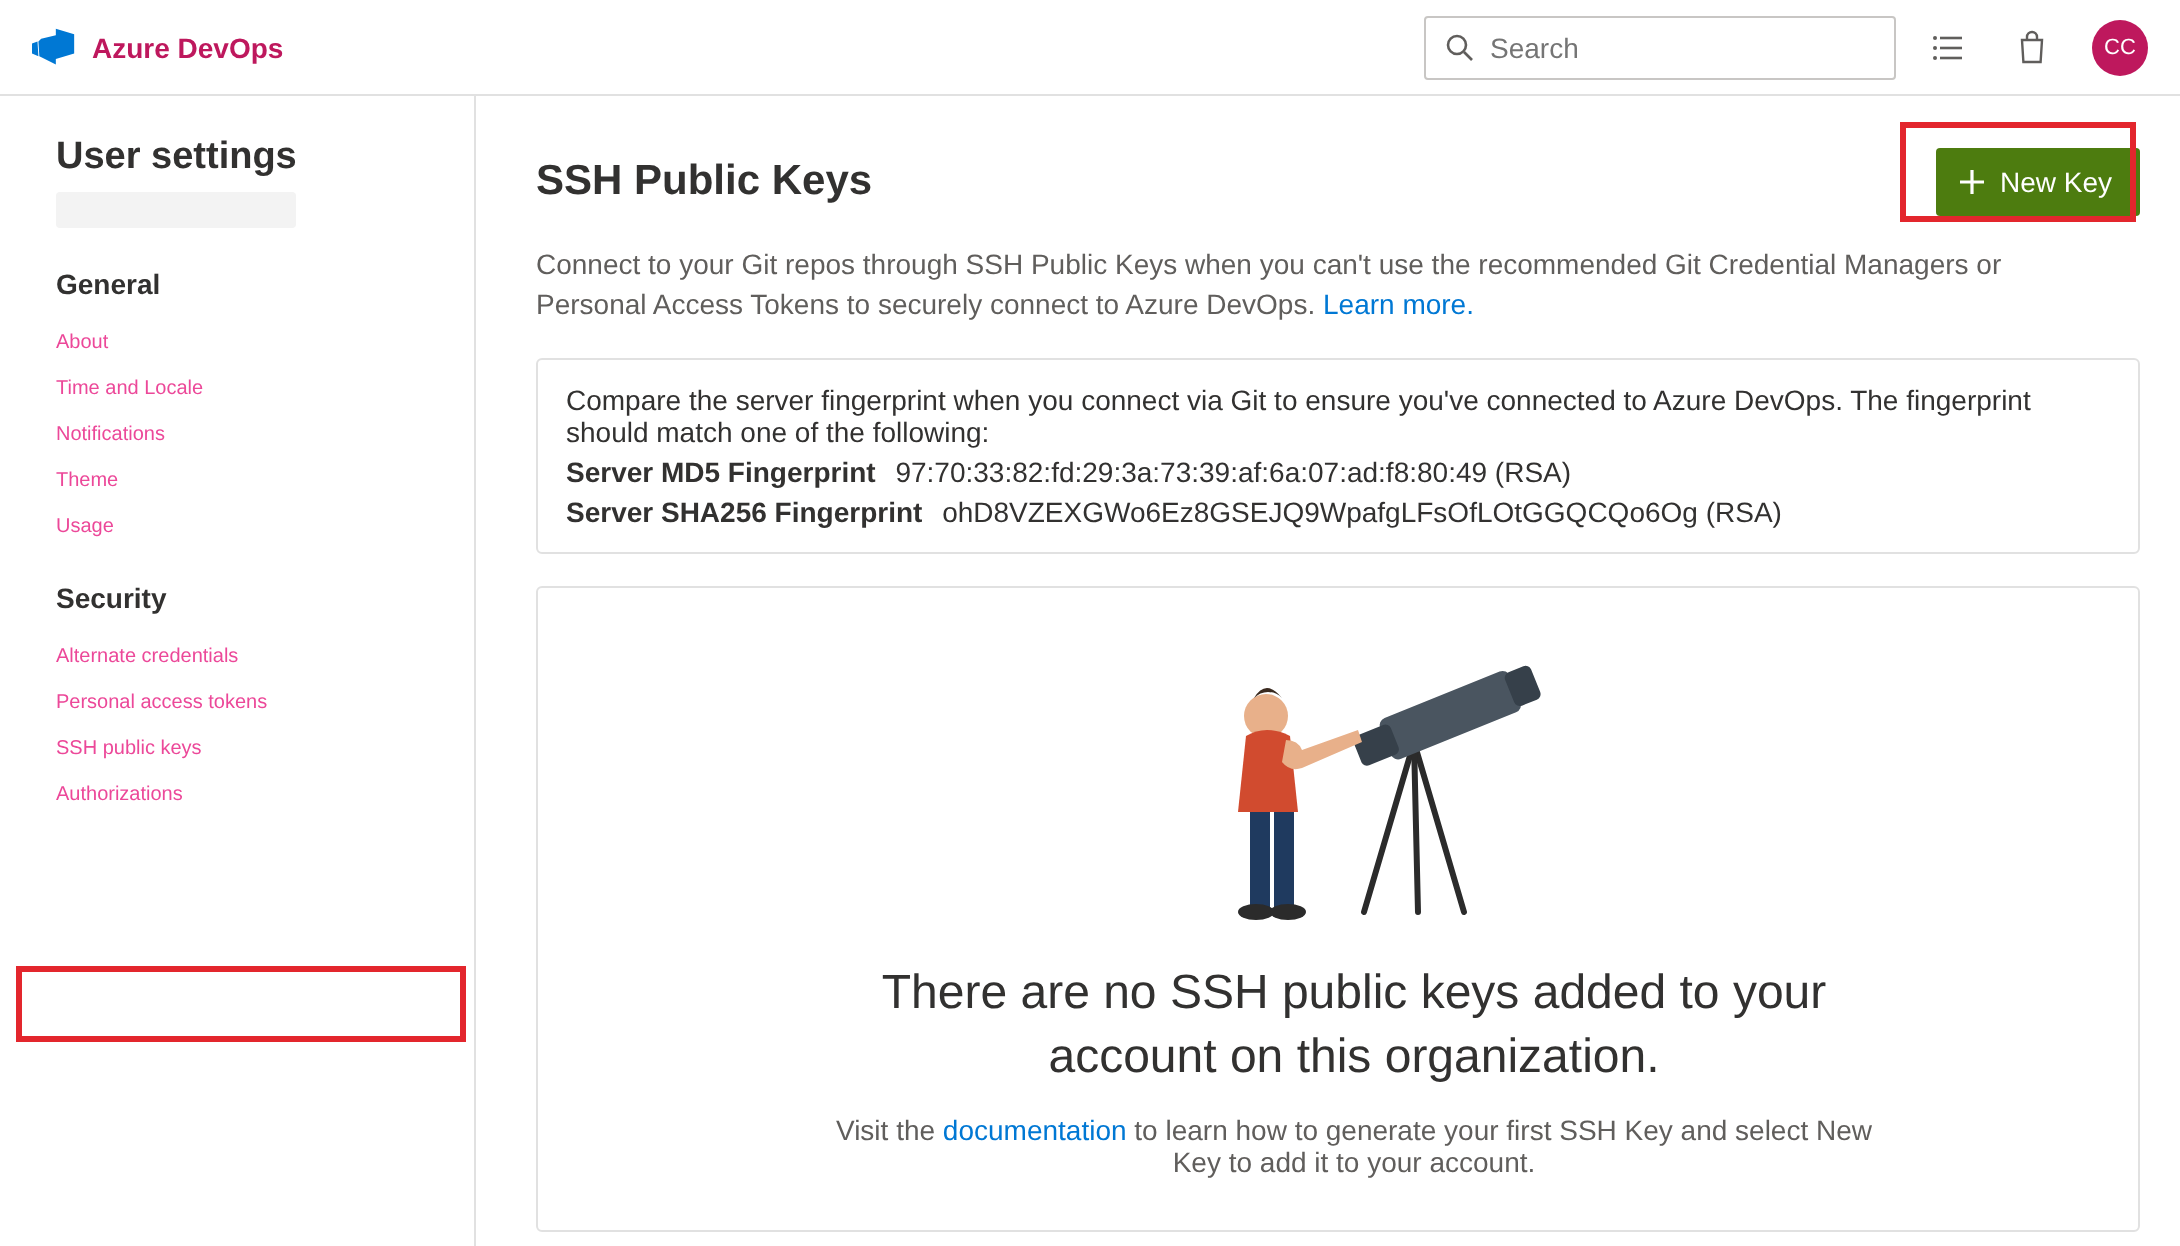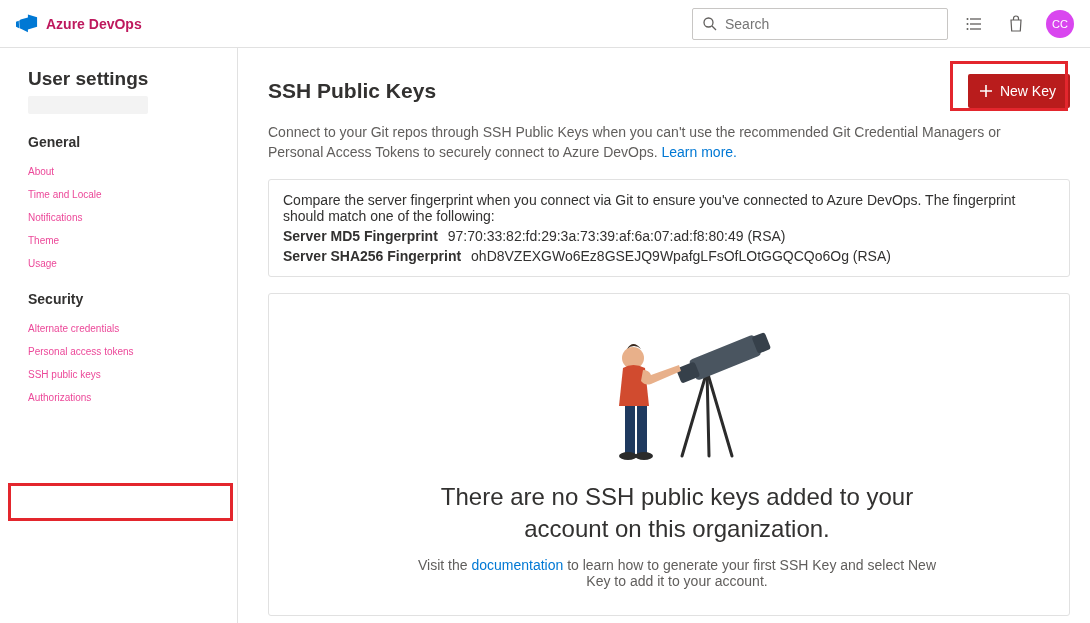--- a/index.html
+++ b/index.html
@@ -19,34 +19,34 @@
     align-items: center;
     padding: 0 16px;
     border-bottom: 1px solid #e1e1e1;
   }
   .logo-wrap { display: flex; align-items: center; gap: 8px; }
   .logo-svg { width: 22px; height: 22px; }
   .logo-text { color: #be185d; font-weight: 600; font-size: 14px; }
   .header-spacer { flex: 1; }
   .search-box {
     display: flex; align-items: center;
-    width: 256px; height: 32px;
+    width: 236px; height: 32px;
     border: 1px solid #c8c6c4;
     border-radius: 2px;
     padding: 0 8px;
     gap: 6px;
   }
   .search-box input {
     border: none; outline: none; flex: 1; font-size: 14px;
   }
   .hdr-icon { width: 18px; height: 18px; color: #605e5c; display:flex; align-items:center; justify-content:center;}
   .hdr-btn { width: 32px; height: 32px; display:flex; align-items:center; justify-content:center; margin-left:10px; cursor:pointer;}
   .avatar {
     width: 28px; height: 28px; border-radius: 50%;
-    background: #d946ef; color:#fff;
+    background: #be185d; color:#fff;
     display:flex; align-items:center; justify-content:center;
     font-size:11px; margin-left:14px;
   }
   
   .body-row { display:flex; height: calc(623px - 48px); }
   .sidebar {
     width: 238px;
     border-right: 1px solid #e1e1e1;
     padding: 20px 0 0 28px;
   }
@@ -59,21 +59,21 @@
   .callout-red {
     border: 3px solid #e3262d;
     position: absolute;
     pointer-events: none;
   }
   
   .main { flex:1; padding: 26px 20px 0 30px; overflow:auto; position:relative;}
   .main-head-row { display:flex; align-items:center; justify-content:space-between;}
   .main h1 { font-size:21px; font-weight:600;}
   .new-key-btn {
-    background:#b91c1c; color:#fff; border:none;
+    background:#4d7c0f; color:#fff; border:none;
     height:34px; padding:0 14px 0 10px; font-size:14px;
     display:flex; align-items:center; gap:6px; cursor:pointer;
     border-radius:2px;
   }
   .desc { color:#605e5c; margin-top:14px; line-height:1.45; font-size:14px; max-width:780px;}
   .desc a { color:#0078d4; text-decoration:none;}
   .fp-card {
     border:1px solid #e1e1e1; border-radius:3px;
     padding:12px 14px; margin-top:16px; font-size:14px;
   }

